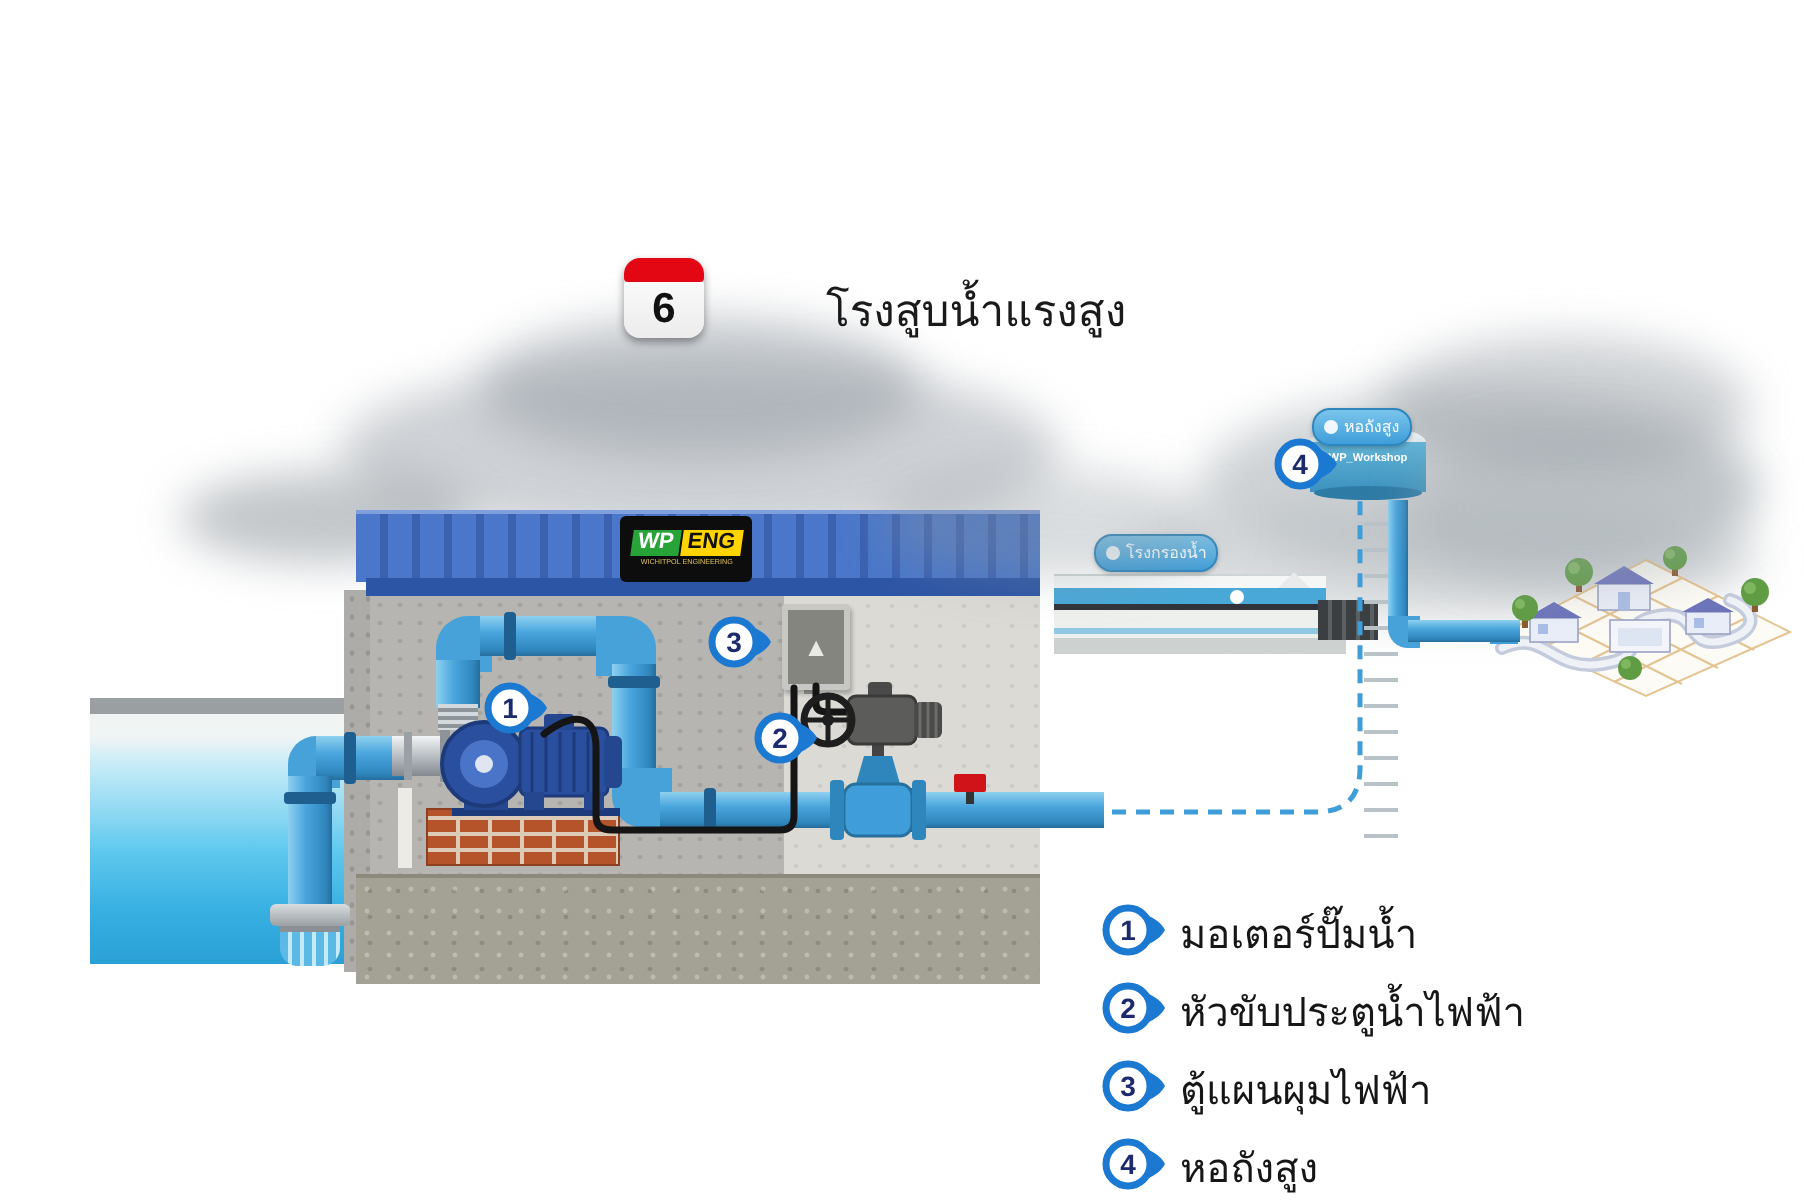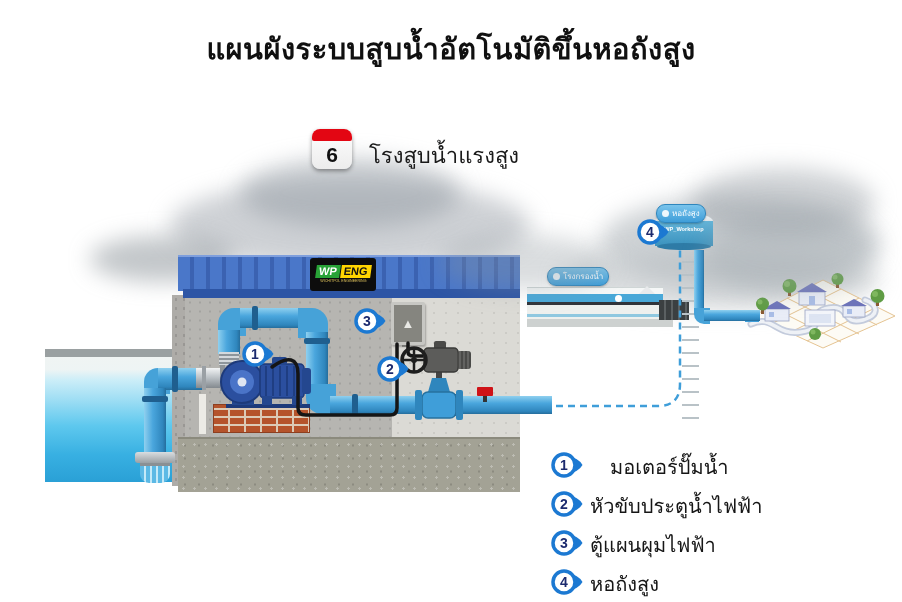--- a/index.html
+++ b/index.html
@@ -75,27 +75,26 @@
 
 <div class="scene">
 
   <div class="cloud" style="left:170px;top:180px;width:360px;height:90px;background:rgba(165,172,178,.55);z-index:1;"></div>
   <div class="cloud" style="left:240px;top:158px;width:220px;height:70px;background:rgba(148,156,163,.5);z-index:1;"></div>
   <div class="cloud" style="left:90px;top:236px;width:145px;height:46px;background:rgba(122,130,137,.45);z-index:1;"></div>
   <div class="cloud" style="left:600px;top:195px;width:280px;height:95px;background:rgba(168,175,180,.55);z-index:1;"></div>
   <div class="cloud" style="left:690px;top:168px;width:185px;height:70px;background:rgba(150,158,165,.45);z-index:1;"></div>
   <div class="cloud" style="left:560px;top:250px;width:320px;height:60px;background:rgba(180,186,190,.5);z-index:1;"></div>
 
-  <div class="title">แผนผังระบบสูบน้ำอัตโนมัติขึ้นหอถังสูง</div>
 
   <div class="cal" style="z-index:6;">
     <div class="cal-top"></div>
     <div class="cal-num">6</div>
   </div>
-  <div class="station-label" style="z-index:6;">โรงสูบน้ำแรงสูง</div>
+  <div class="station-label" style="z-index:6;margin-left:44px;">โรงสูบน้ำแรงสูง</div>
 
   <div class="abs" style="left:527px;top:264px;width:165px;height:66px;z-index:2;">
     <div class="abs" style="left:0;top:23px;width:136px;height:7px;background:#f5f7f7;border-top:1px solid #cfd6d6;"></div>
     <div class="abs" style="left:103px;top:22px;width:0;height:0;border-left:17px solid transparent;border-right:17px solid transparent;border-bottom:17px solid #e8eaec;"></div>
     <div class="abs" style="left:0;top:30px;width:136px;height:8px;background:#49a8d8;"></div>
     <div class="abs" style="left:88px;top:31px;width:7px;height:7px;border-radius:50%;background:#fff;"></div>
     <div class="abs" style="left:0;top:38px;width:136px;height:3px;background:#30343a;"></div>
     <div class="abs" style="left:0;top:41px;width:140px;height:14px;background:#eef0ee;"></div>
     <div class="abs" style="left:0;top:50px;width:140px;height:3px;background:#8fc8e0;"></div>
     <div class="abs" style="left:0;top:55px;width:146px;height:8px;background:#cdd1d0;"></div>
@@ -294,21 +293,21 @@
   </div>
 
   <div>
     <div class="marker" style="left:551px;top:452px;z-index:6;">
       <svg viewBox="0 0 34 26" width="34" height="26">
           <path d="M14 3 Q 28 6 31.5 13 Q 28 20 14 23 Z" fill="#1c79d2"></path>
           <circle cx="13" cy="13" r="11" fill="#fff" stroke="#1c79d2" stroke-width="3.5"></circle>
         </svg>
       <span class="marker-num">1</span>
     </div>
-    <div class="legend-label" style="left:610px;top:451px;z-index:6;">มอเตอร์ปั๊มน้ำ</div>
+    <div class="legend-label" style="left:590px;top:451px;z-index:6;">มอเตอร์ปั๊มน้ำ</div>
 
     <div class="marker" style="left:551px;top:491px;z-index:6;">
       <svg viewBox="0 0 34 26" width="34" height="26">
           <path d="M14 3 Q 28 6 31.5 13 Q 28 20 14 23 Z" fill="#1c79d2"></path>
           <circle cx="13" cy="13" r="11" fill="#fff" stroke="#1c79d2" stroke-width="3.5"></circle>
         </svg>
       <span class="marker-num">2</span>
     </div>
     <div class="legend-label" style="left:590px;top:490px;z-index:6;text-align:center;">หัวขับประตูน้ำไฟฟ้า</div>
 

